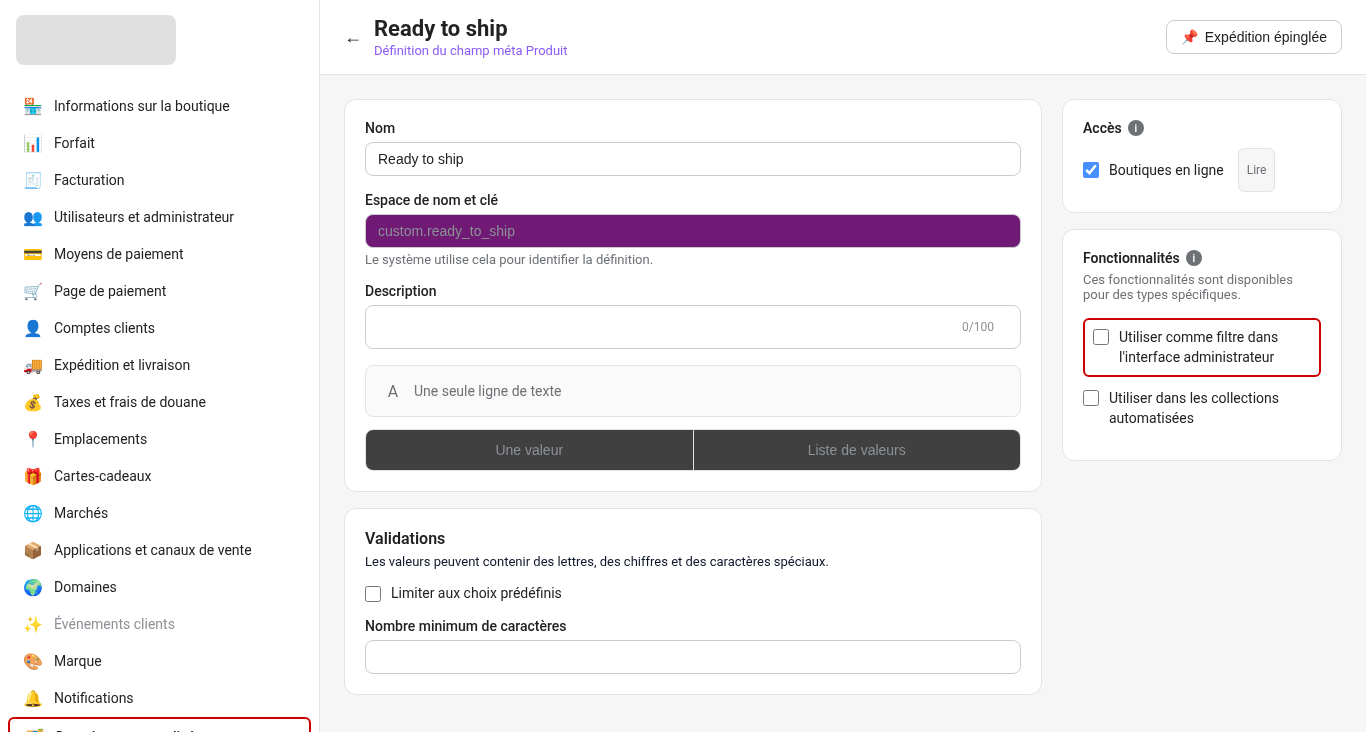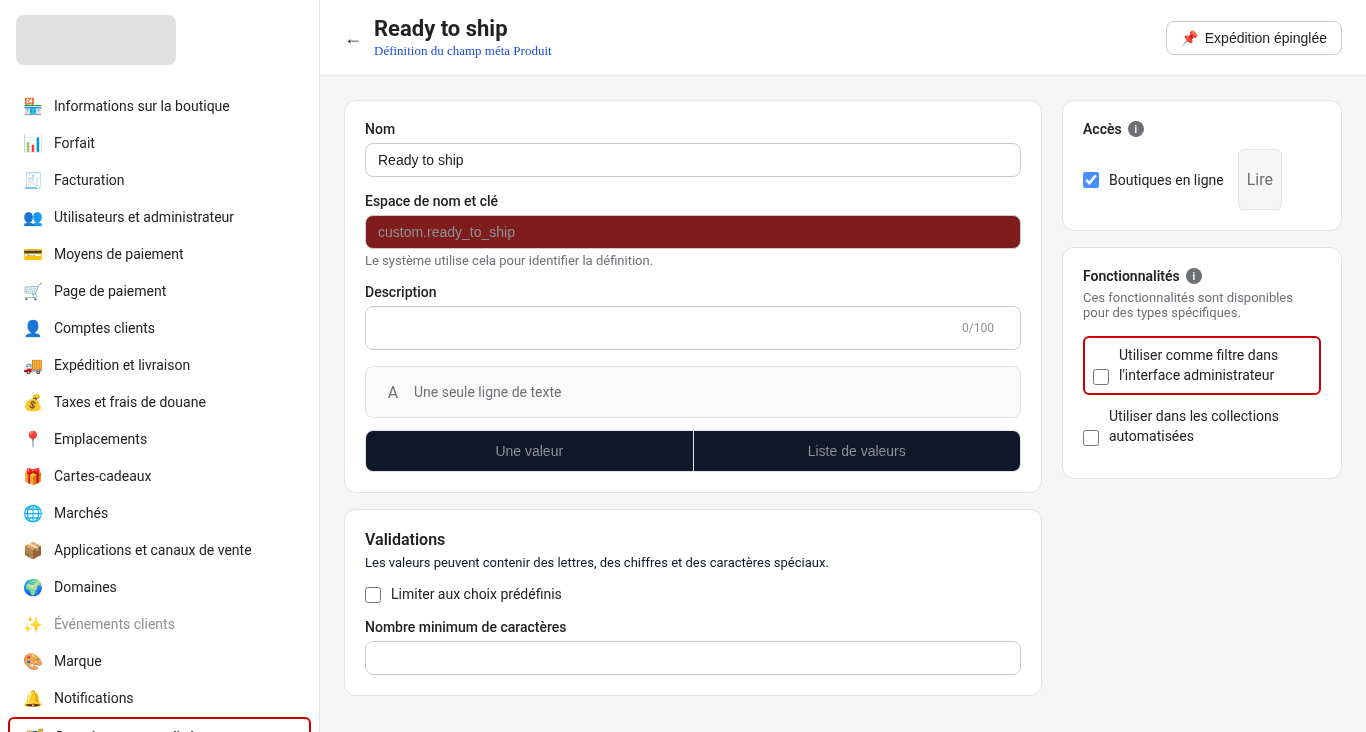--- a/index.html
+++ b/index.html
@@ -15,71 +15,71 @@
     .nav-item.disabled { color: #8c9196; cursor: default; }
     .nav-item.highlighted { border: 2px solid #e00; background: #fff; }
     .nav-icon { width: 18px; height: 18px; display: flex; align-items: center; justify-content: center; font-size: 16px; flex-shrink: 0; }
 
     
     .main { flex: 1; display: flex; flex-direction: column; overflow: hidden; }
     .top-bar { background: #fff; border-bottom: 1px solid #e1e3e5; padding: 16px 24px; display: flex; align-items: center; justify-content: space-between; }
     .top-bar-left { display: flex; align-items: center; gap: 12px; }
     .back-arrow { color: #202223; font-size: 18px; cursor: pointer; text-decoration: none; color: inherit; }
     .page-title { font-size: 22px; font-weight: 700; color: #202223; }
-    .page-subtitle { font-size: 13px; color: #1d4ed8; margin-top: 2px; font-family: Liberation Serif, serif; }
+    .page-subtitle { font-size: 13px; color: #8b5cf6; margin-top: 2px; }
     .pin-button { display: flex; align-items: center; gap: 6px; padding: 8px 14px; border: 1px solid #c9cccf; border-radius: 8px; background: #fff; cursor: pointer; font-size: 14px; color: #202223; }
 
     .content-area { flex: 1; overflow-y: auto; padding: 24px; display: flex; gap: 20px; background: #f6f6f7; }
 
     
     .left-column { flex: 1; display: flex; flex-direction: column; gap: 16px; }
 
     
     .card { background: #fff; border: 1px solid #e1e3e5; border-radius: 12px; padding: 20px; }
 
     .form-group { margin-bottom: 16px; }
     .form-group:last-child { margin-bottom: 0; }
     .form-label { font-size: 14px; font-weight: 500; color: #202223; margin-bottom: 6px; display: block; }
     .form-input { width: 100%; padding: 8px 12px; border: 1px solid #c9cccf; border-radius: 8px; font-size: 14px; color: #202223; outline: none; background: #fff; }
-    .form-input.disabled-input { background: #7f1d1d; color: #8c9196; }
+    .form-input.disabled-input { background: #701a75; color: #8c9196; }
     .form-hint { font-size: 13px; color: #6d7175; margin-top: 4px; }
 
     .description-wrapper { position: relative; }
     .description-input { width: 100%; padding: 8px 12px; border: 1px solid #c9cccf; border-radius: 8px; font-size: 14px; height: 44px; resize: none; outline: none; }
     .char-count-inside { position: absolute; right: 27px; top: 50%; transform: translateY(-50%); font-size: 12px; color: #8c9196; pointer-events: none; }
 
     .type-preview { background: #fafafa; border: 1px solid #e1e3e5; border-radius: 8px; padding: 14px 16px; display: flex; align-items: center; gap: 10px; color: #6d7175; font-size: 14px; }
     .type-icon { width: 22px; height: 22px; display: flex; align-items: center; justify-content: center; font-size: 16px; }
 
     .value-tabs { display: flex; border: 1px solid #e1e3e5; border-radius: 8px; overflow: hidden; margin-top: 12px; }
-    .value-tab { flex: 1; padding: 12px; text-align: center; font-size: 14px; color: #8c9196; background: #0f172a; cursor: pointer; border: none; }
+    .value-tab { flex: 1; padding: 12px; text-align: center; font-size: 14px; color: #8c9196; background: #404040; cursor: pointer; border: none; }
     .value-tab:first-child { border-right: 1px solid #e1e3e5; }
 
     
     .validations-title { font-size: 16px; font-weight: 600; margin-bottom: 6px; }
     .validations-subtitle { font-size: 13px; color: #0f172a; margin-bottom: 16px; }
 
     .checkbox-row { display: flex; align-items: flex-start; gap: 10px; margin-bottom: 16px; }
     .checkbox-input { width: 16px; height: 16px; border: 1px solid #c9cccf; border-radius: 3px; flex-shrink: 0; margin-top: 1px; cursor: pointer; }
 
     
     .right-column { width: 280px; display: flex; flex-direction: column; gap: 16px; }
 
     .access-title { font-size: 14px; font-weight: 600; margin-bottom: 12px; display: flex; align-items: center; gap: 6px; }
     .info-icon { width: 16px; height: 16px; border-radius: 50%; background: #6d7175; color: white; font-size: 10px; display: inline-flex; align-items: center; justify-content: center; cursor: pointer; }
 
     .access-row { display: flex; align-items: center; gap: 10px; }
     .access-checkbox { width: 16px; height: 16px; accent-color: #458fff; }
     .access-label { font-size: 14px; color: #202223; }
-    .access-badge { background: #f6f6f7; border: 1px solid #e1e3e5; border-radius: 6px; padding: 20px 8px; font-size: 16px; color: #6d7175; margin-left: 4px; }
+    .access-badge { background: #f6f6f7; border: 1px solid #e1e3e5; border-radius: 6px; padding: 14px 8px; font-size: 12px; color: #6d7175; margin-left: 4px; }
 
     .features-title { font-size: 14px; font-weight: 600; margin-bottom: 6px; display: flex; align-items: center; gap: 6px; }
     .features-subtitle { font-size: 13px; color: #6d7175; margin-bottom: 16px; }
 
-    .feature-row { display: flex; align-items: flex-end; gap: 10px; margin-bottom: 12px; }
+    .feature-row { display: flex; align-items: flex-start; gap: 10px; margin-bottom: 12px; }
     .feature-checkbox { width: 16px; height: 16px; border: 1px solid #c9cccf; border-radius: 3px; flex-shrink: 0; margin-top: 1px; cursor: pointer; }
     .feature-label { font-size: 14px; color: #202223; line-height: 1.4; }
   </style>
 </head>
 <body>
 
 <div class="sidebar">
   <div class="sidebar-logo">
     <div class="logo-box"></div>
   </div>

